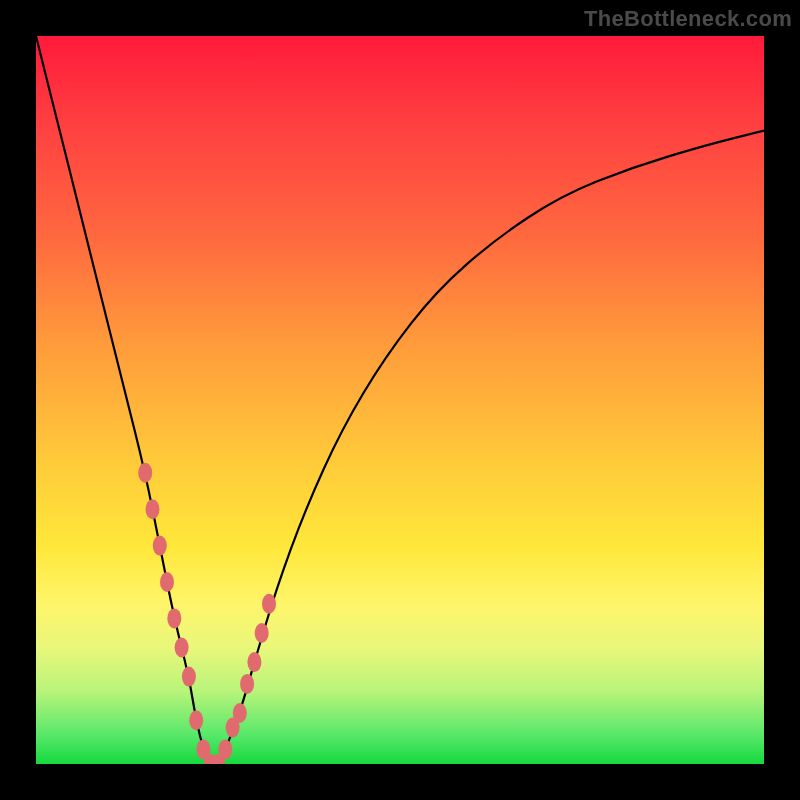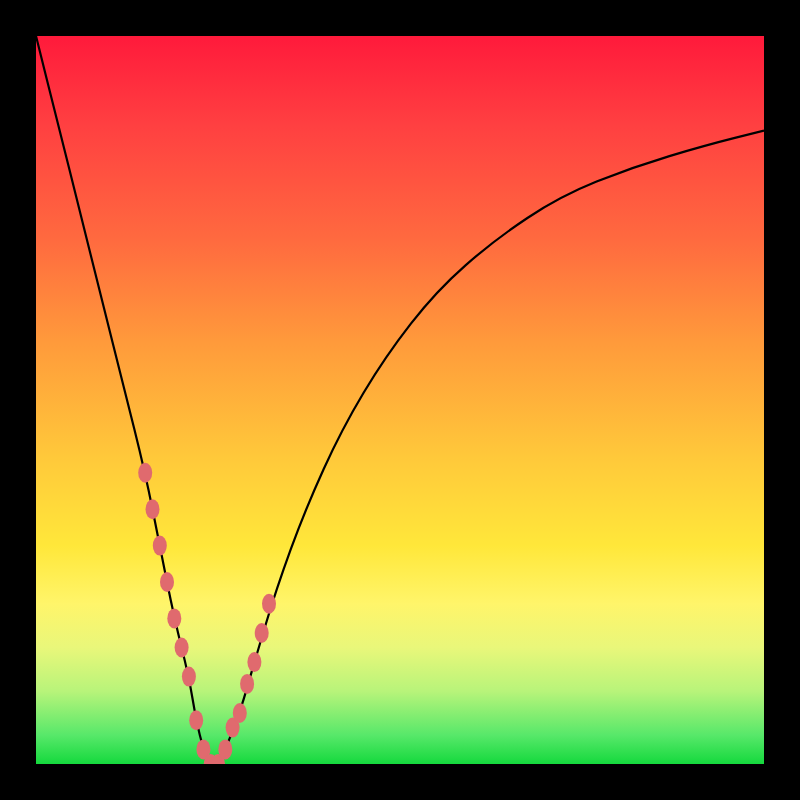--- a/index.html
+++ b/index.html
@@ -80,13 +80,14 @@
           <rect x="189.6" y="681.6" width="14" height="20" rx="7" ry="10" fill="#e06a6e"></rect>
           <rect x="196.8" y="667.0" width="14" height="20" rx="7" ry="10" fill="#e06a6e"></rect>
           <rect x="204.1" y="637.9" width="14" height="20" rx="7" ry="10" fill="#e06a6e"></rect>
           <rect x="211.4" y="616.1" width="14" height="20" rx="7" ry="10" fill="#e06a6e"></rect>
           <rect x="218.7" y="587.0" width="14" height="20" rx="7" ry="10" fill="#e06a6e"></rect>
           <rect x="226.0" y="557.8" width="14" height="20" rx="7" ry="10" fill="#e06a6e"></rect>
         </g>
     </svg>
 
   </div>
+  <div class="watermark">TheBottleneck.com</div>
 </div>
 
 </body></html>

